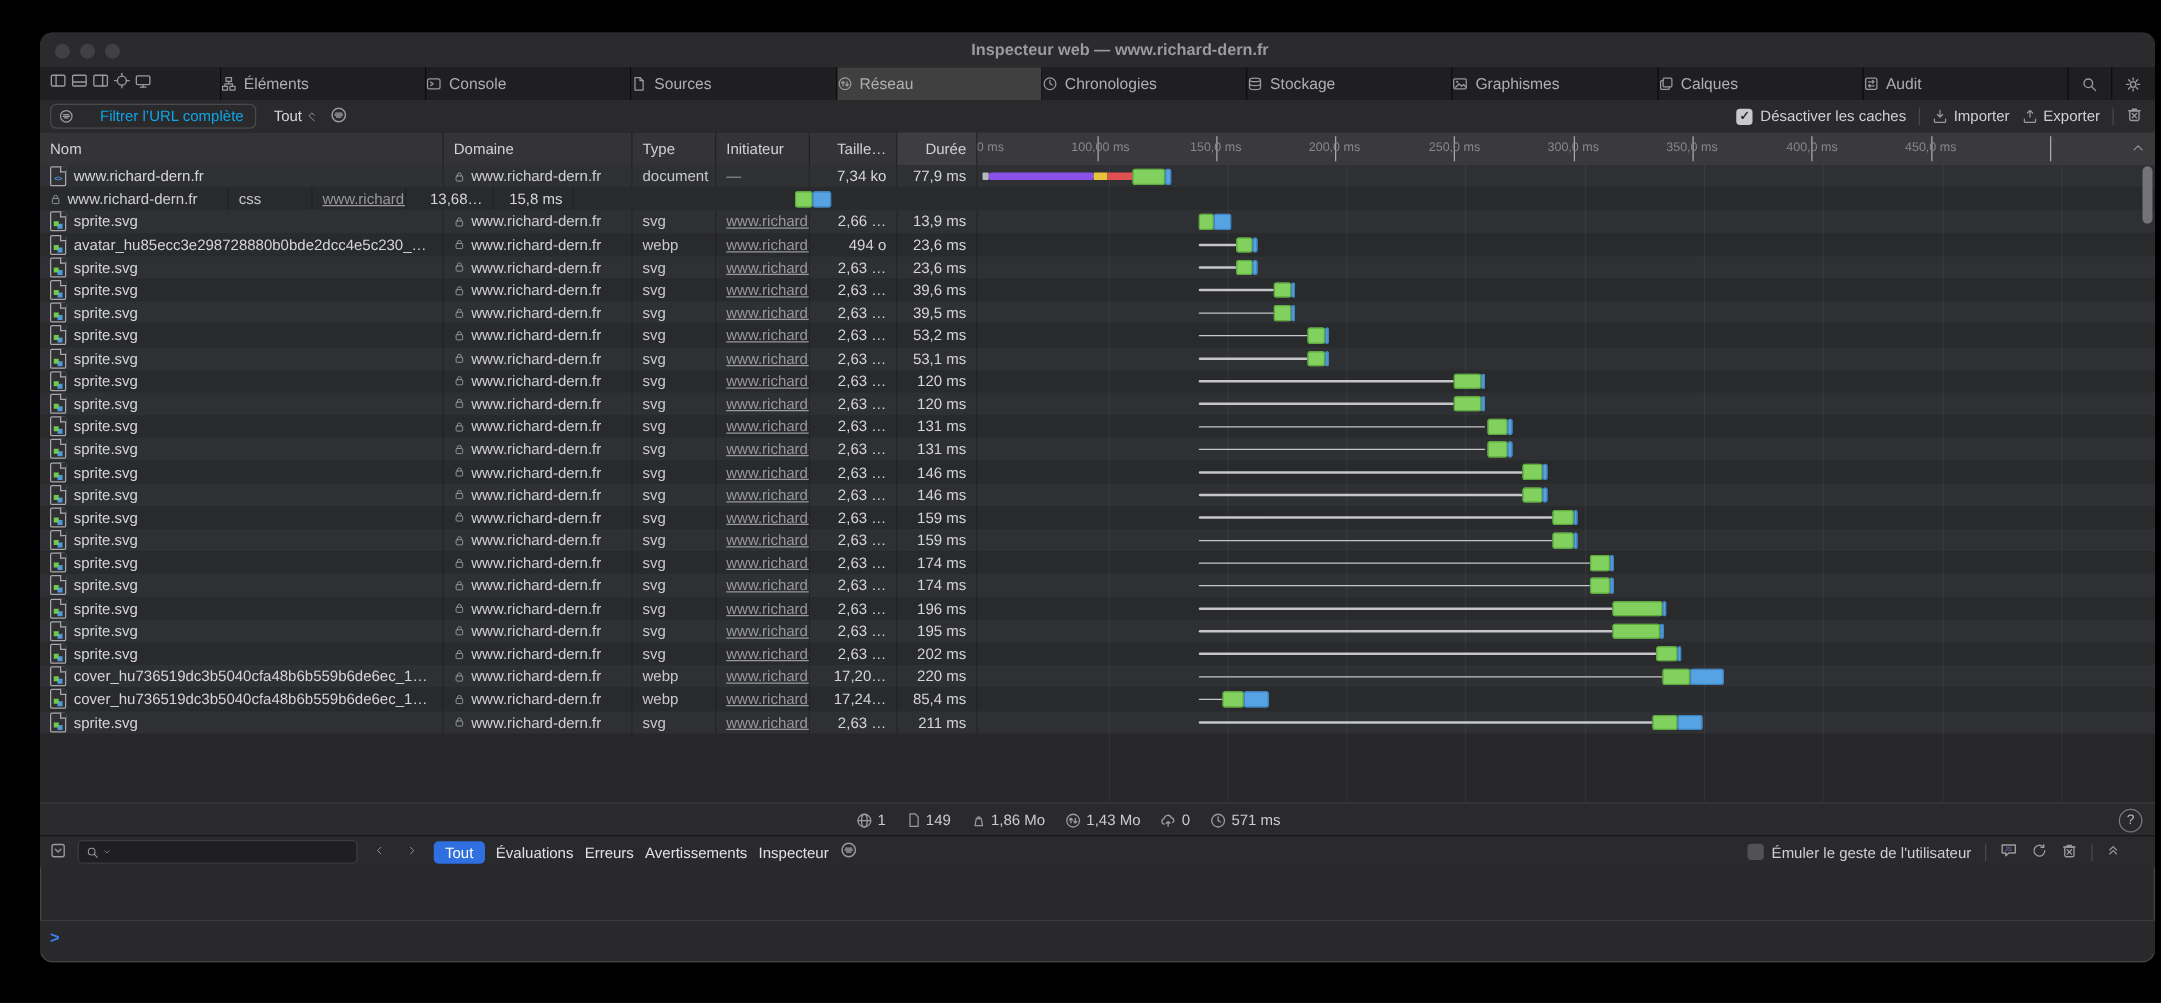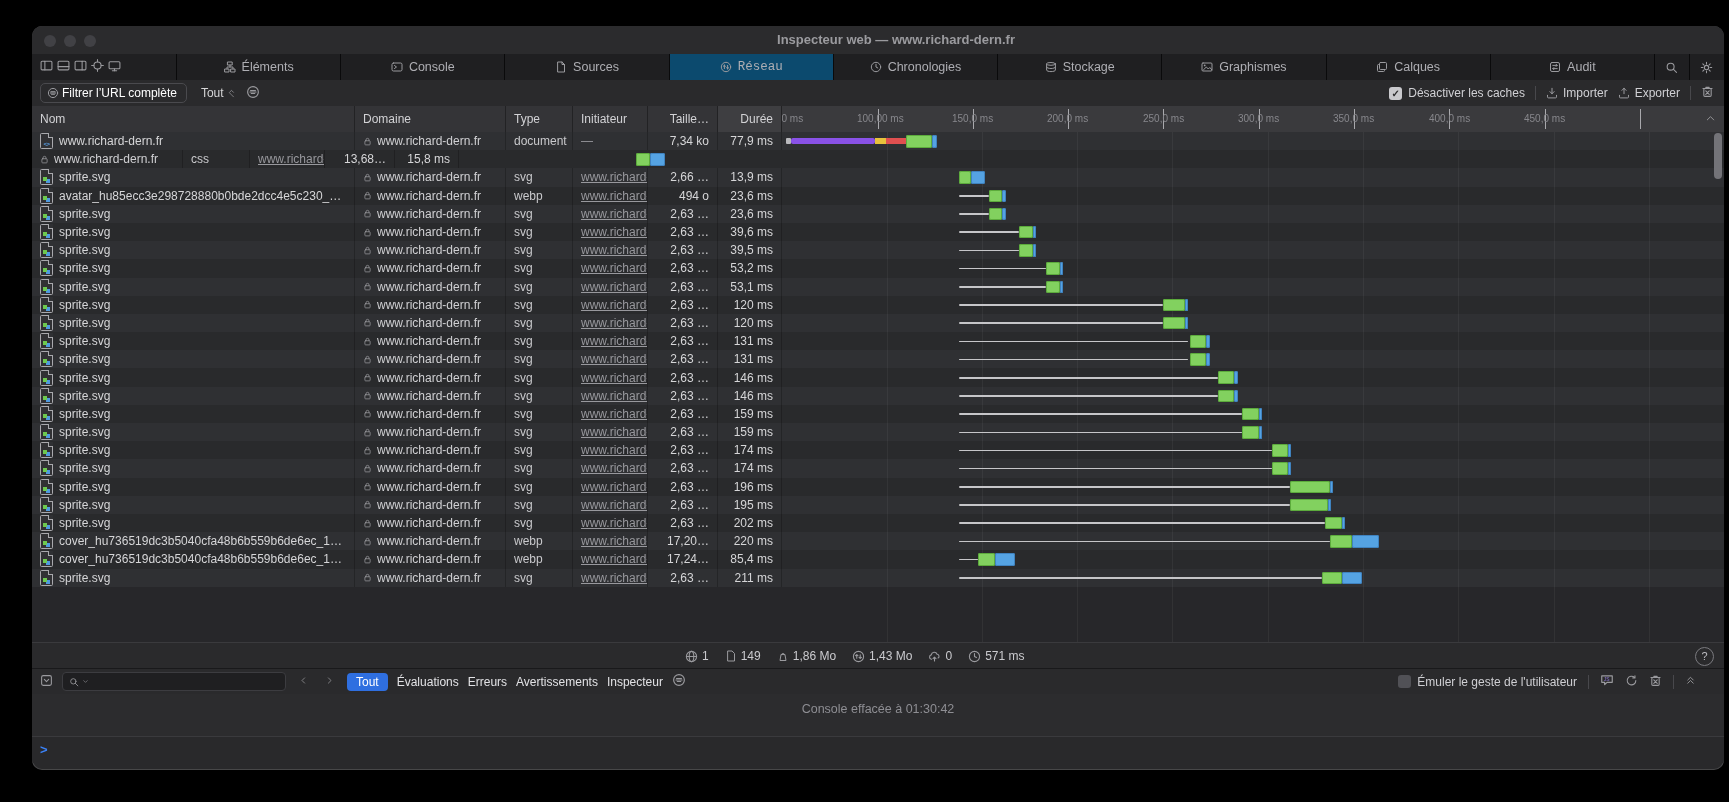--- a/index.html
+++ b/index.html
@@ -9,32 +9,32 @@
   .band{position:absolute;left:0;right:0;}
   
   .titlebar{top:0;height:28px;background:#2b2b2d;border-bottom:1px solid #161618;}
   .traffic{position:absolute;left:12px;top:9px;display:flex;gap:8px;}
   .tl{width:12px;height:12px;border-radius:50%;background:#414145;}
   .wtitle{position:absolute;left:0;right:0;top:0;height:28px;line-height:28px;text-align:center;
     color:#9b9b9f;font-size:13px;font-weight:700;padding-left:36px;}
   
   .tabbar{top:28px;height:26px;background:#202022;display:flex;align-items:stretch;}
   .toolgroup{width:128px;display:flex;align-items:center;gap:4px;padding:0 8px;border-right:1px solid #0a0a0b;}
-  .tab{flex:1;display:flex;align-items:center;justify-content:center;gap:6px;color:#aeaeb3;
+  .tab{flex:1;display:flex;align-items:center;justify-content:flex-start;gap:6px;color:#aeaeb3;
     font-size:12.5px;border-right:1px solid #0a0a0b;background:#1f1f21;white-space:nowrap;}
-  .tab.sel{background:#0c4a6e;font-family:Liberation Mono, monospace;}
+  .tab.sel{background:#404040;}
   .tabsq{width:34px;display:flex;align-items:center;justify-content:center;border-right:1px solid #0a0a0b;background:#1f1f21;}
   .tabsq:last-child{border-right:none;}
   .ic{stroke:#9a9a9e;fill:none;stroke-width:1;stroke-linecap:round;stroke-linejoin:round;}
   .icf{fill:#9a9a9e;stroke:none;}
   
   .filterbar{top:54px;height:26px;background:#2a2a2c;display:flex;align-items:center;
     border-bottom:1px solid #1c1c1e;font-size:12px;color:#b9b9be;}
-  .fpill{display:flex;align-items:center;gap:3px;border:1px solid #4a4a4e;border-radius:5px;
-    padding:2px 9px 2px 6px;margin-left:8px;color:#ffffff;}
+  .fpill{display:flex;align-items:center;gap:21px;border:1px solid #4a4a4e;border-radius:5px;
+    padding:2px 9px 2px 6px;margin-left:8px;color:#0ea5e9;}
   .scope{display:flex;align-items:center;gap:3px;margin-left:14px;color:#d6d6d8;}
   .rightgrp{margin-left:auto;display:flex;align-items:center;gap:10px;padding-right:10px;color:#d0d0d4;}
   .cb{width:13px;height:13px;border-radius:3px;background:#c9c9cd;color:#2a2a2c;font-size:10px;
     line-height:13px;text-align:center;font-weight:700;}
   .cb.off{background:#515156;}
   .vsep{width:1px;height:14px;background:#48484c;}
   
   .thead{top:80px;height:26px;background:#343437;display:flex;font-size:12px;color:#d2d2d5;}
   .hc{display:flex;align-items:center;padding:0 8px;border-right:1px solid #222224;box-sizing:border-box;}
   .hc.r{justify-content:flex-end;}
@@ -1110,20 +1110,17 @@
             <path d="M4.4 5.4l3.2 3.2M7.6 5.4 4.4 8.6"></path>
           </svg></span>
       <span class="vsep"></span>
       <span>
         <svg class="ic" width="11" height="12" viewBox="0 0 12 12">
             <path d="M3 6 6 3l3 3M3 9.5 6 6.5l3 3"></path>
           </svg></span>
     </div>
   </div>
 
-  <div class="band cmsg">
-    <span>Console effacée à 01:30:42</span>
-  </div>
 
   <div class="band promptrow">
     <span class="caret">&gt;</span>
   </div>
 </div>
 
 </body></html>

